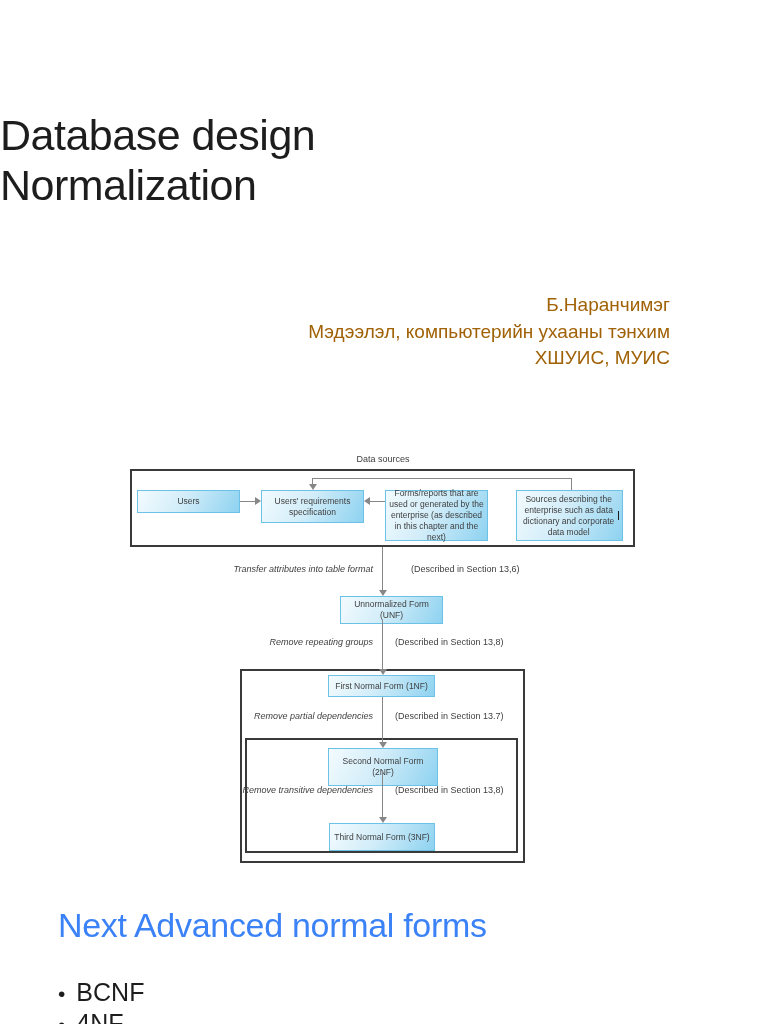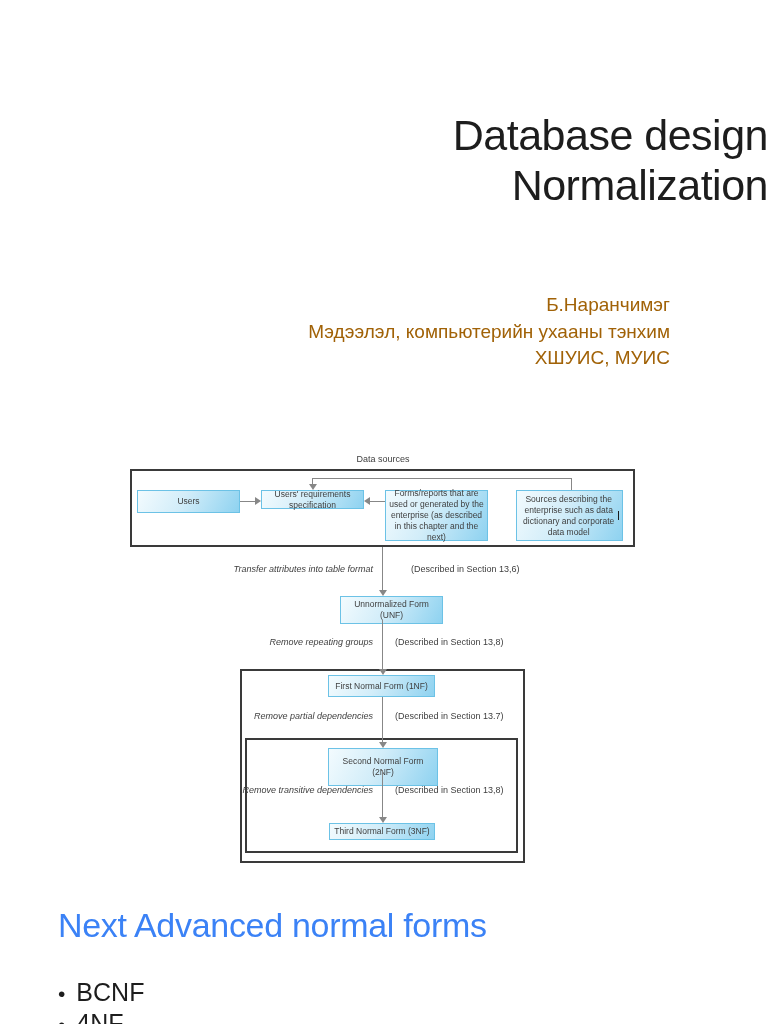--- a/index.html
+++ b/index.html
@@ -1,20 +1,20 @@
 <!DOCTYPE html>
 <html><head>
 <meta charset="utf-8">
 <style>
   html,body{margin:0;padding:0;background:#ffffff;}
   body{width:768px;height:1024px;position:relative;overflow:hidden;
        font-family:"Liberation Sans",sans-serif;color:#202020;}
 
   
-  .title{position:absolute;top:110px;left:0;width:768px;text-align:right;
+  .title{position:absolute;top:110px;left:0;width:768px;text-align:left;
          font-size:43px;line-height:50px;font-weight:300;color:#1d1d1d;letter-spacing:-0.5px;}
 
   
   .author{position:absolute;top:292px;right:98px;text-align:right;
           font-size:19px;line-height:26.5px;color:#a16207;}
 
   
   .diagram{position:absolute;left:128px;top:450px;width:520px;height:415px;
            font-size:8.5px;color:#474747;}
   .dcaption{position:absolute;top:4px;left:255px;transform:translateX(-50%);
@@ -22,27 +22,27 @@
   .frame{position:absolute;border:2px solid #3a3a3a;box-sizing:border-box;background:transparent;}
   #frame1{left:2px;top:19px;width:505px;height:78px;}
   #frame2{left:112px;top:219px;width:285px;height:194px;}
   #frame3{left:117px;top:288px;width:273px;height:115px;}
 
   .dbox{position:absolute;display:flex;align-items:center;justify-content:center;
         text-align:center;line-height:11px;box-sizing:border-box;padding:1px 3px;
         background:linear-gradient(118deg,#f3fbfe 0%,#d2edf9 45%,#8ed2f0 100%);
         border:1px solid #6cc2e6;color:#3e3e3e;}
   #box-users{left:9px;top:40px;width:103px;height:23px;}
-  #box-req{left:133px;top:40px;width:103px;height:19px;}
+  #box-req{left:133px;top:40px;width:103px;height:33px;}
   #box-forms{left:257px;top:40px;width:103px;height:51px;}
   #box-sources{left:388px;top:40px;width:107px;height:51px;}
   #box-unf{left:212px;top:146px;width:103px;height:28px;}
   #box-1nf{left:200px;top:225px;width:107px;height:22px;}
   #box-2nf{left:200px;top:298px;width:110px;height:38px;}
-  #box-3nf{left:201px;top:373px;width:106px;height:17px;}
+  #box-3nf{left:201px;top:373px;width:106px;height:28px;}
   .cursor-bar{display:inline-block;width:2px;height:9px;background:#1a1a1a;
               vertical-align:-1px;margin-left:1px;}
 
   .hline,.vline{position:absolute;background:#878787;}
   .hline{height:1px;} .vline{width:1px;}
   .arrow-d{position:absolute;width:0;height:0;border-left:4px solid transparent;
            border-right:4px solid transparent;border-top:6px solid #878787;}
   .arrow-r{position:absolute;width:0;height:0;border-top:4px solid transparent;
            border-bottom:4px solid transparent;border-left:6px solid #878787;}
   .arrow-l{position:absolute;width:0;height:0;border-top:4px solid transparent;

